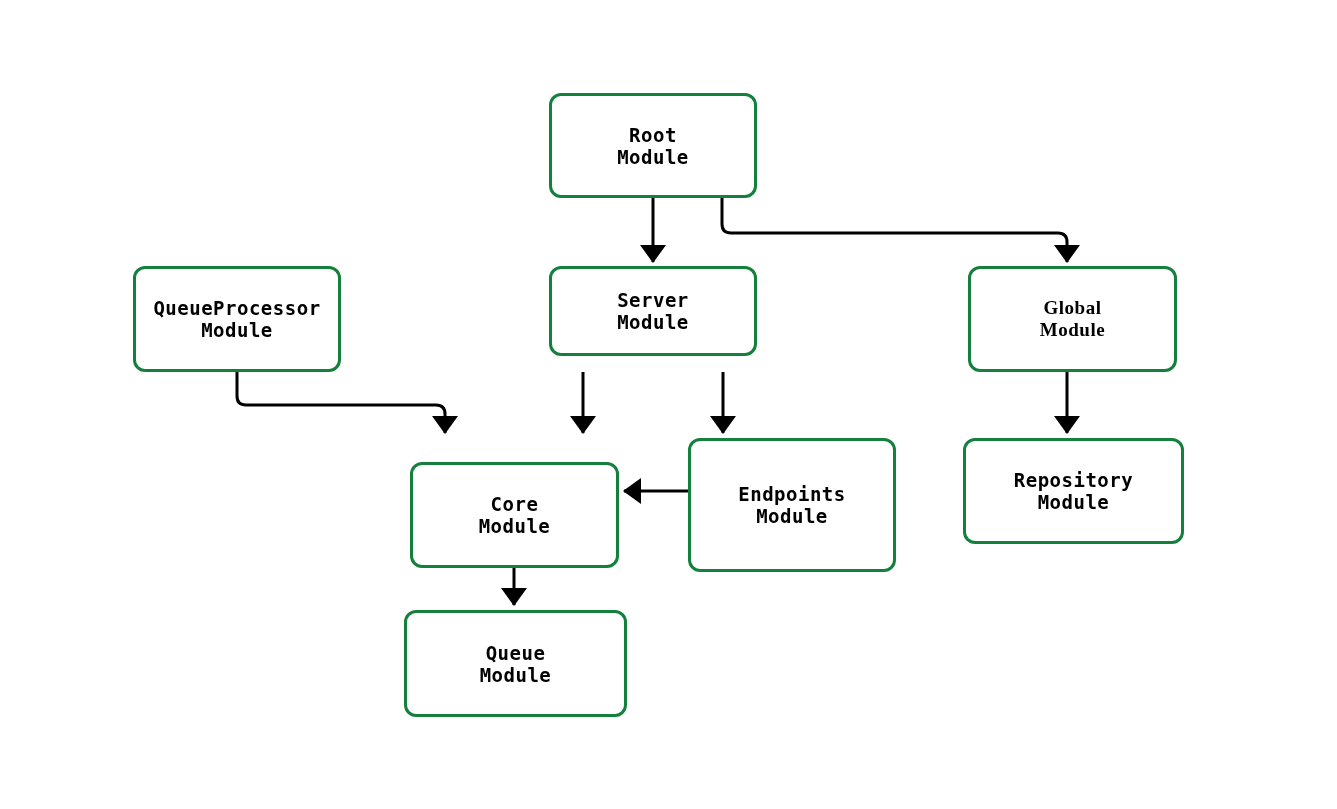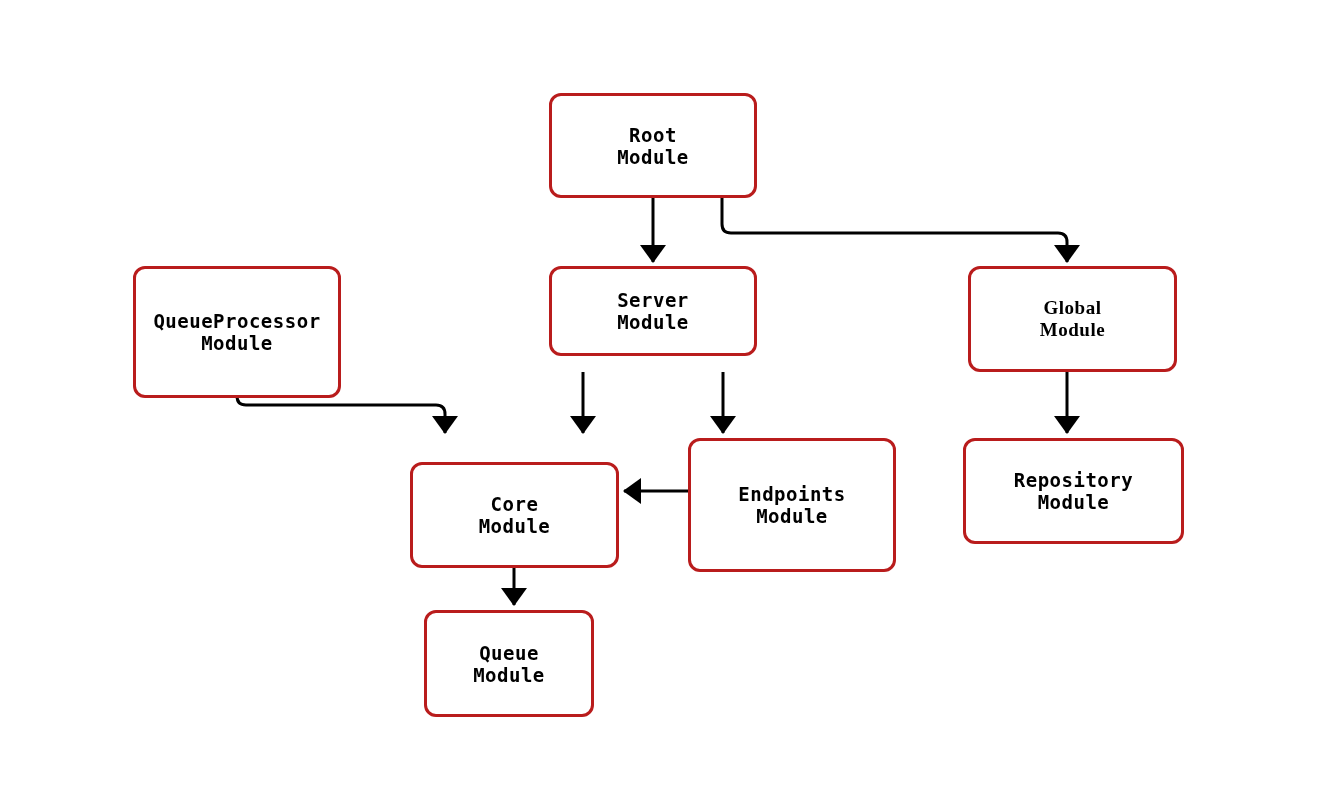--- a/index.html
+++ b/index.html
@@ -25,41 +25,41 @@
   .edges path.edge {
     fill: none;
     stroke: #000000;
     stroke-width: 3;
     stroke-linejoin: round;
   }
   .node {
     position: absolute;
     box-sizing: border-box;
     background: #ffffff;
-    border: 3px solid #b91c1c;
+    border: 3px solid #15803d;
     border-radius: 12px;
     display: flex;
     align-items: center;
     justify-content: center;
     text-align: center;
     font-weight: bold;
     font-size: 19px;
     line-height: 22px;
     color: #000000;
     white-space: pre-line;
     letter-spacing: 0.5px;
   }
   #node-root          { left: 549px; top:  93px; width: 208px; height: 105px; }
-  #node-queueprocessor{ left: 133px; top: 266px; width: 208px; height: 132px; }
+  #node-queueprocessor{ left: 133px; top: 266px; width: 208px; height: 106px; }
   #node-server        { left: 549px; top: 266px; width: 208px; height: 90px; }
   #node-global        { left: 968px; top: 266px; width: 209px; height: 106px; font-family: Liberation Serif, serif; }
   #node-core          { left: 410px; top: 462px; width: 209px; height: 106px; }
   #node-endpoints     { left: 688px; top: 438px; width: 208px; height: 134px; text-align: center; }
   #node-repository    { left: 963px; top: 438px; width: 221px; height: 106px; }
-  #node-queue         { left: 424px; top: 610px; width: 170px; height: 107px; }
+  #node-queue         { left: 404px; top: 610px; width: 223px; height: 107px; }
 </style>
 </head>
 <body>
 
 <div class="canvas">
 
   <svg class="edges" width="1337" height="809" viewBox="0 0 1337 809" xmlns="http://www.w3.org/2000/svg">
     <defs>
       <marker id="arrow" markerUnits="userSpaceOnUse" markerWidth="18" markerHeight="30" viewBox="0 0 18 30" refX="17" refY="15" orient="auto">
         <path d="M0,2 L18,15 L0,28 Z" fill="#000000"></path>

